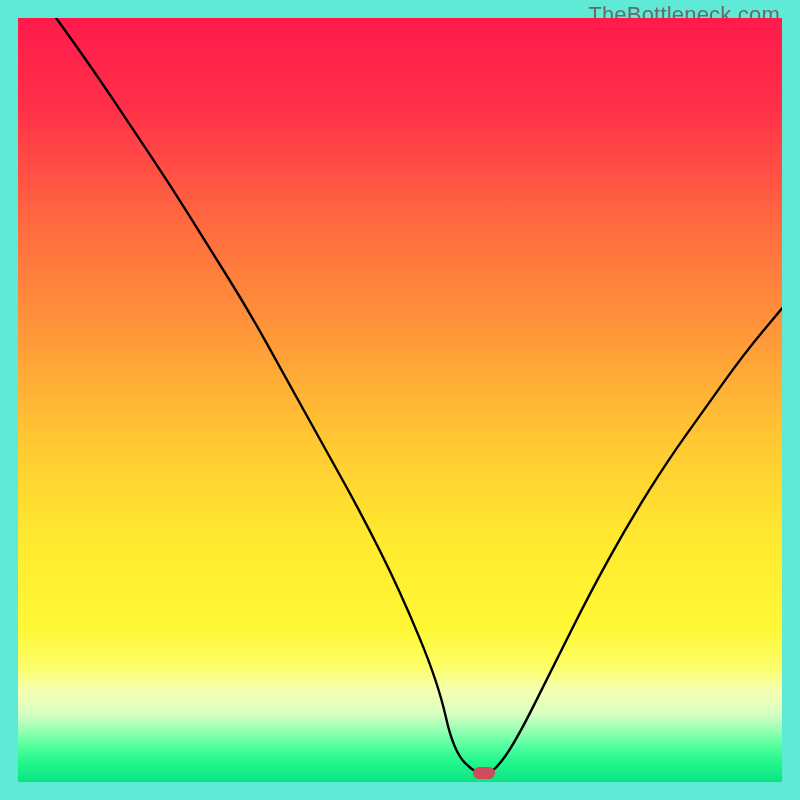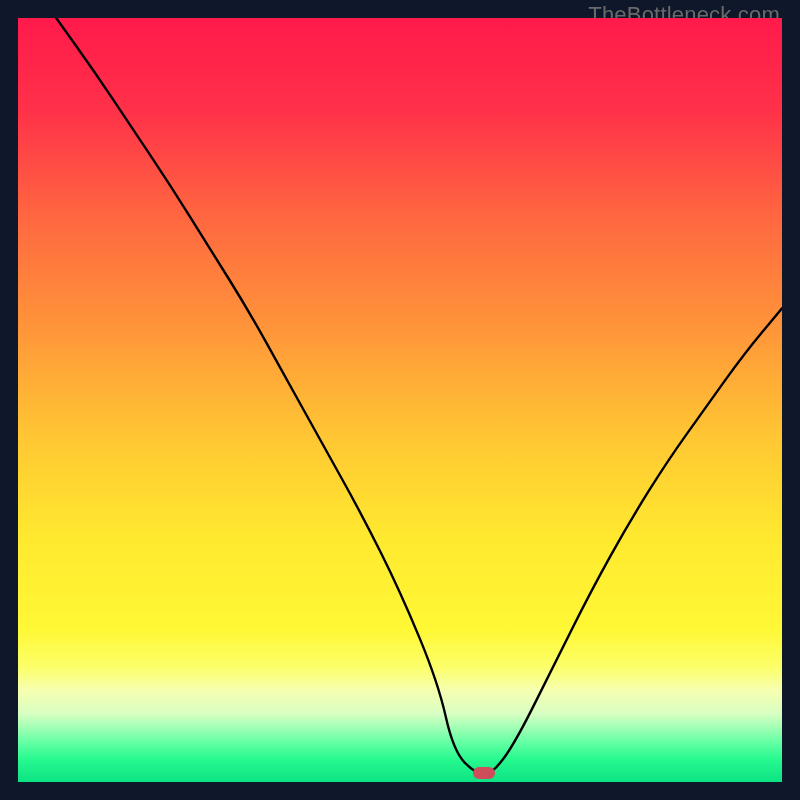--- a/index.html
+++ b/index.html
@@ -10,21 +10,21 @@
     background: #000;
     font-family: Arial, Helvetica, sans-serif;
     overflow: hidden;
   }
   .frame {
     position: absolute;
     left: 0;
     top: 0;
     width: 800px;
     height: 800px;
-    background: #0f172a;
+    background: #5eead4;
   }
   .plot {
     position: absolute;
     left: 18px;
     top: 18px;
     width: 764px;
     height: 764px;
     overflow: hidden;
   }
   .gradient-bg {

